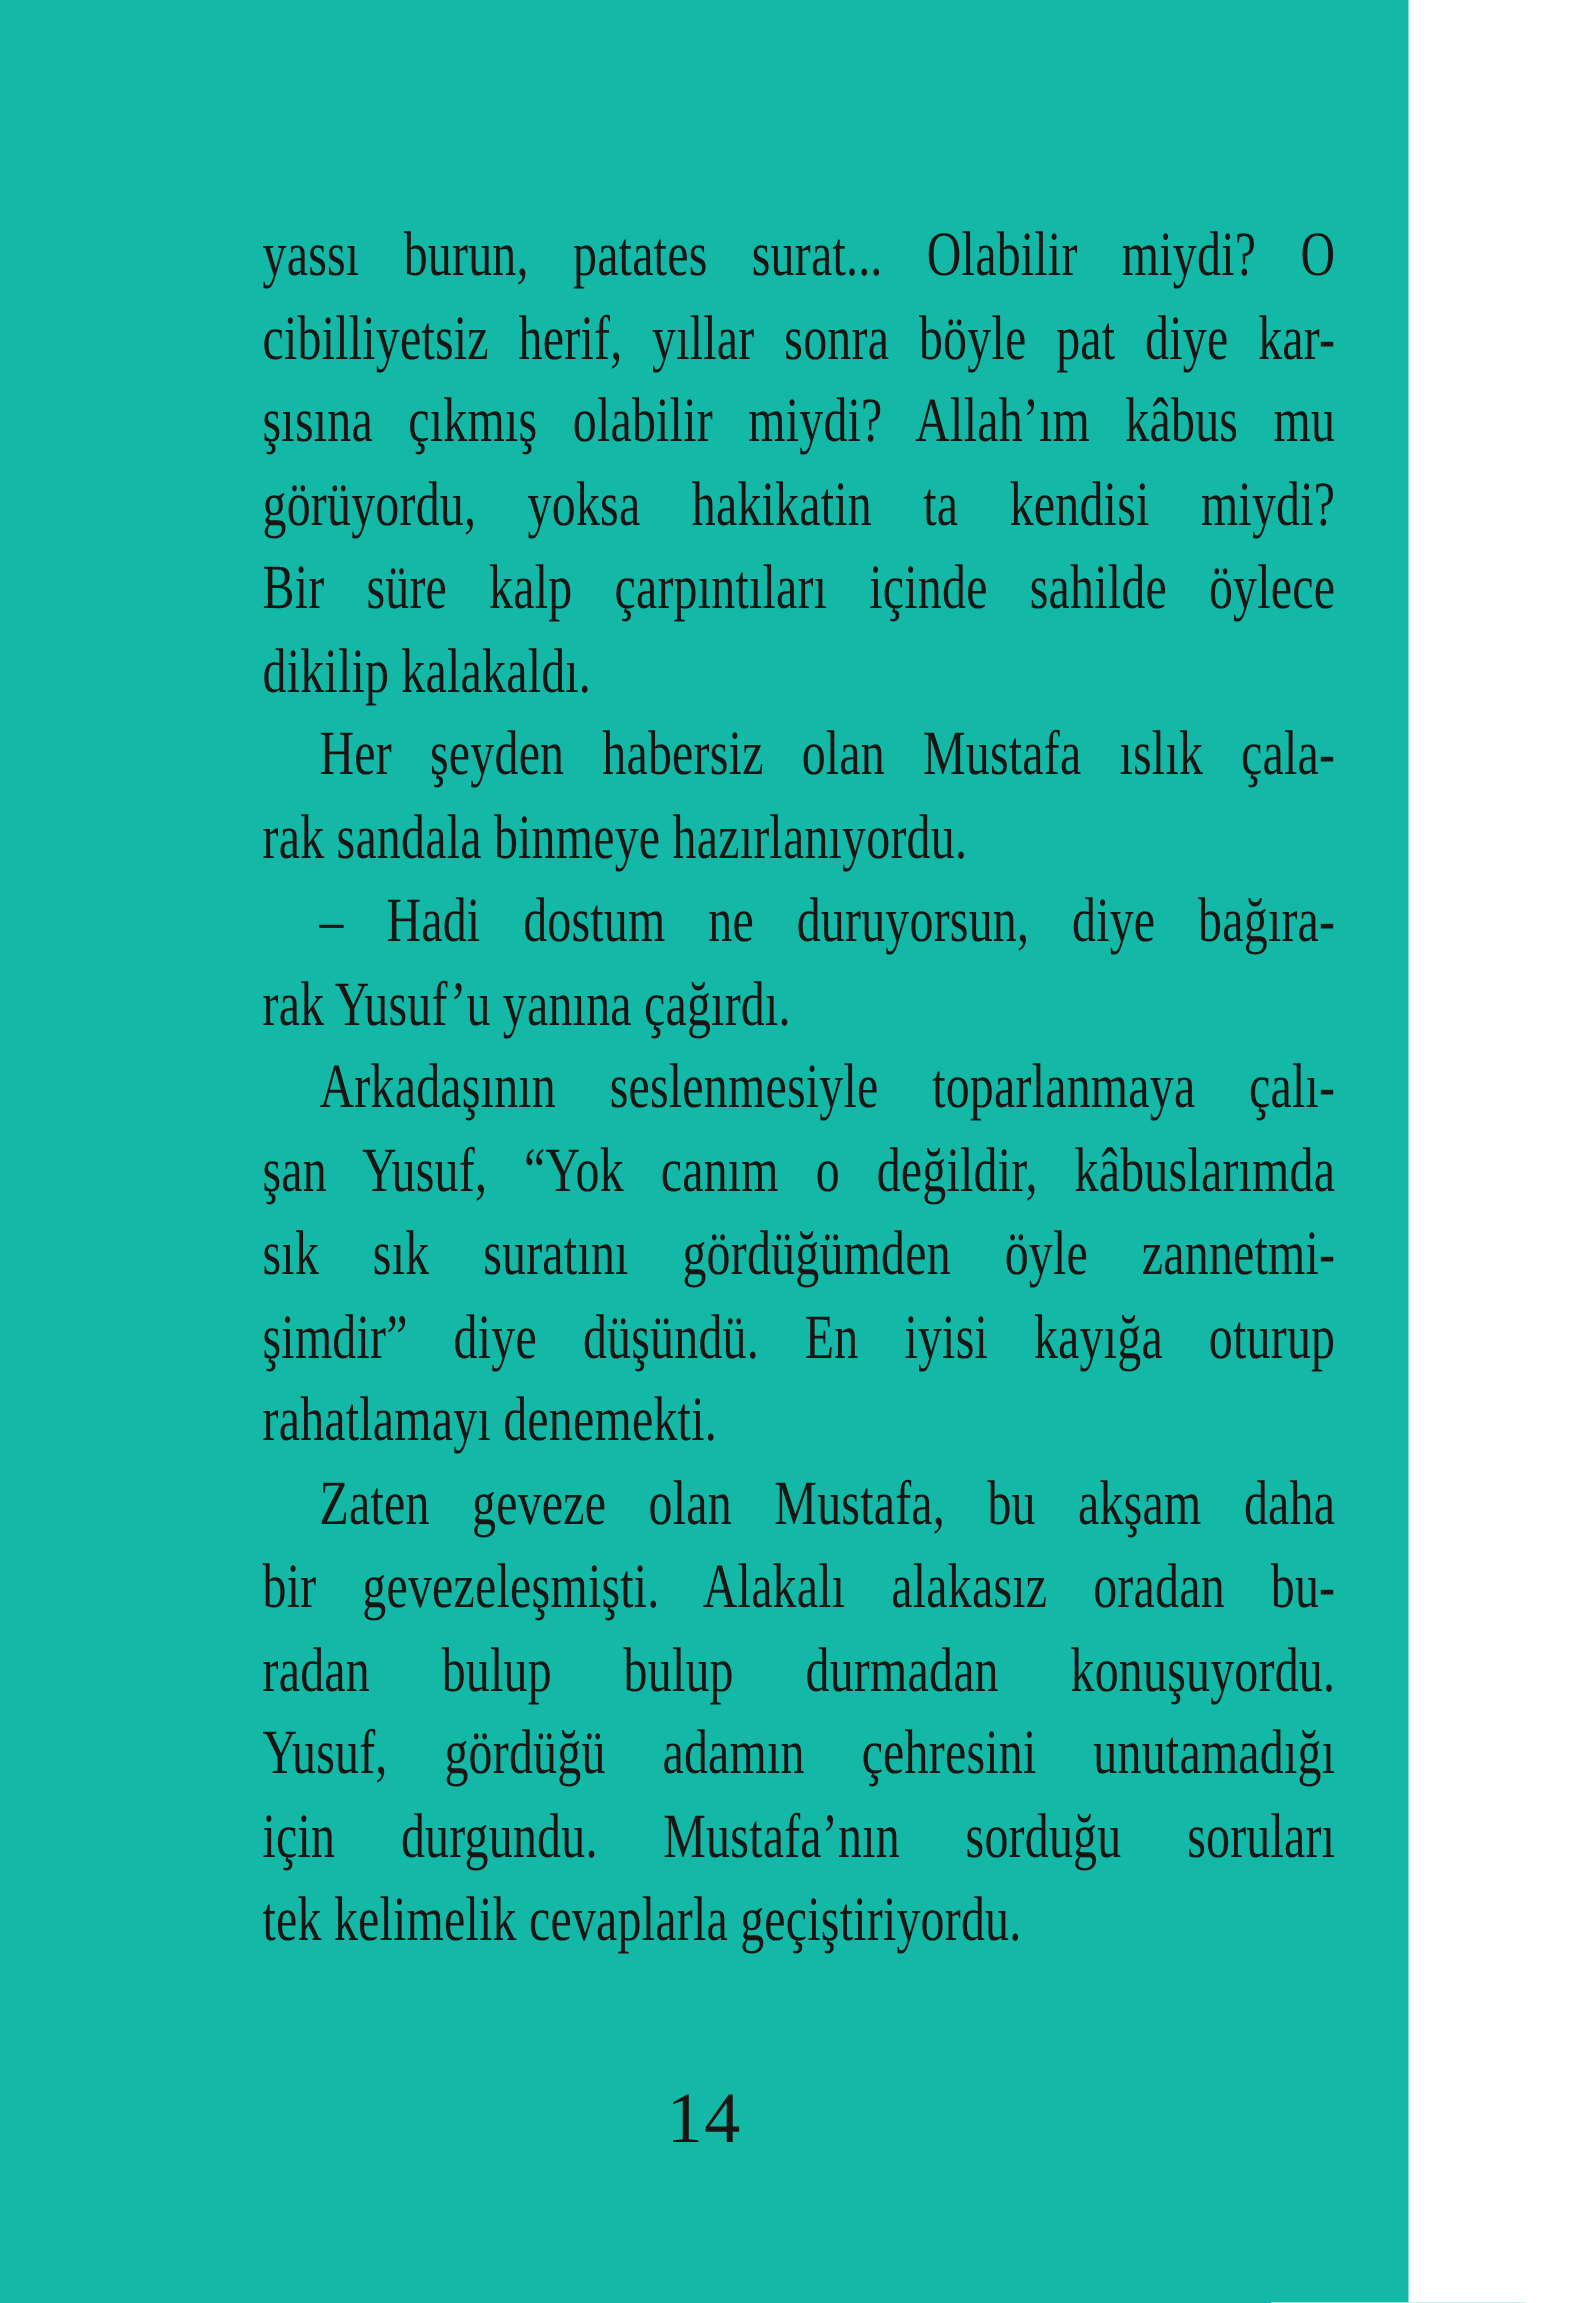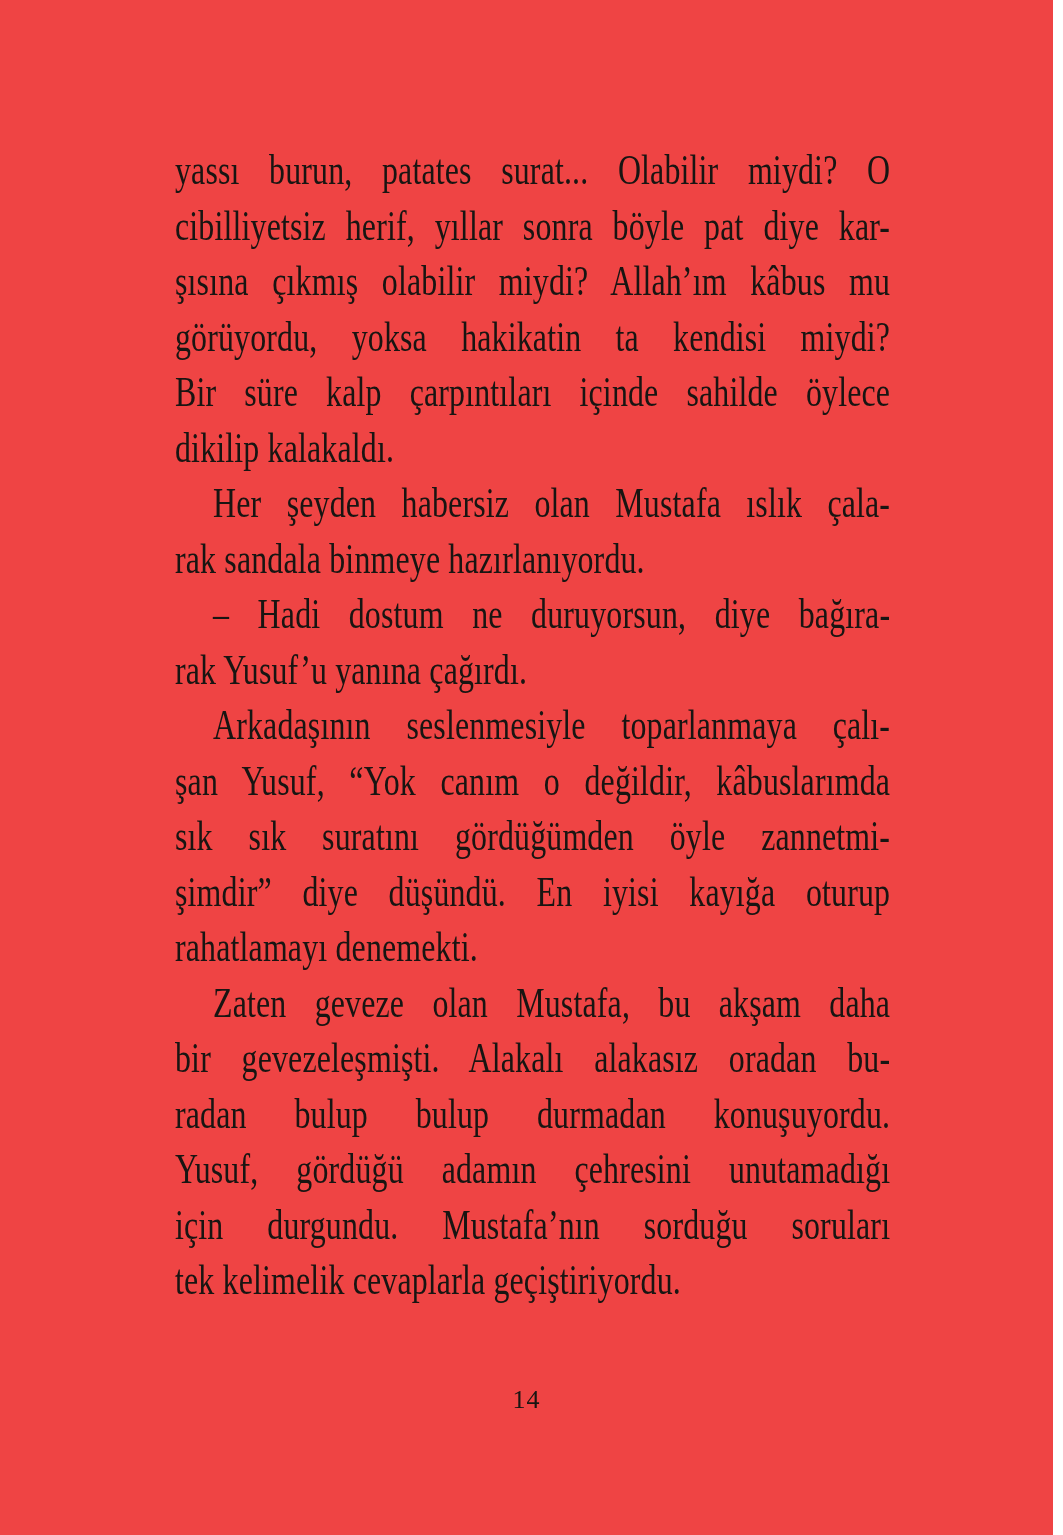--- a/index.html
+++ b/index.html
@@ -2,23 +2,23 @@
 <html lang="tr"><head>
 <meta charset="utf-8">
 <style>
   html, body {
     margin: 0;
     padding: 0;
     background: #ffffff;
   }
   .page {
     position: relative;
-    width: 1053px;
+    width: 939px;
     height: 1535px;
-    background: #ef4444;
+    background: #14b8a6;
     overflow: hidden;
     font-family: "Liberation Serif", serif;
     color: #181512;
   }
   .text-block {
     position: absolute;
     left: 175px;
     top: 143px;
     width: 941px;              
     transform: scaleX(0.76);   
@@ -39,21 +39,21 @@
   }
   .line.ind {
     text-indent: 50px;
   }
   .page-number {
     position: absolute;
     left: 0;
     right: 0;
     top: 1385px;
     text-align: center;
-    font-size: 26px;
+    font-size: 48px;
     letter-spacing: 1px;
   }
 </style>
 </head>
 <body>
 
 <div class="page">
   <div class="text-block">
     <div class="line j">yassı burun, patates surat... Olabilir miydi? O</div>
     <div class="line j">cibilliyetsiz herif, yıllar sonra böyle pat diye kar-</div>

